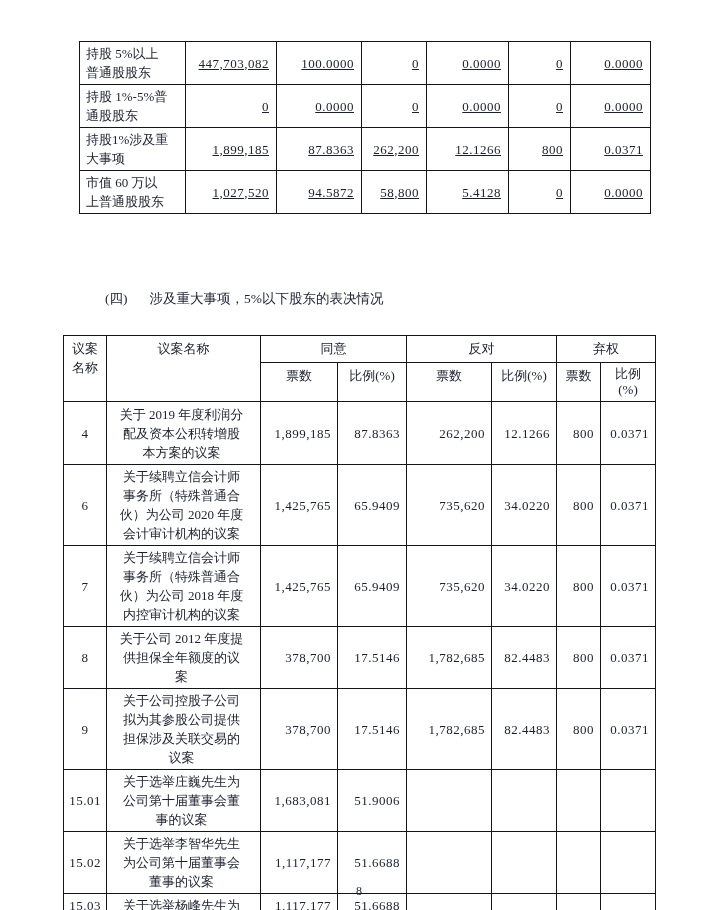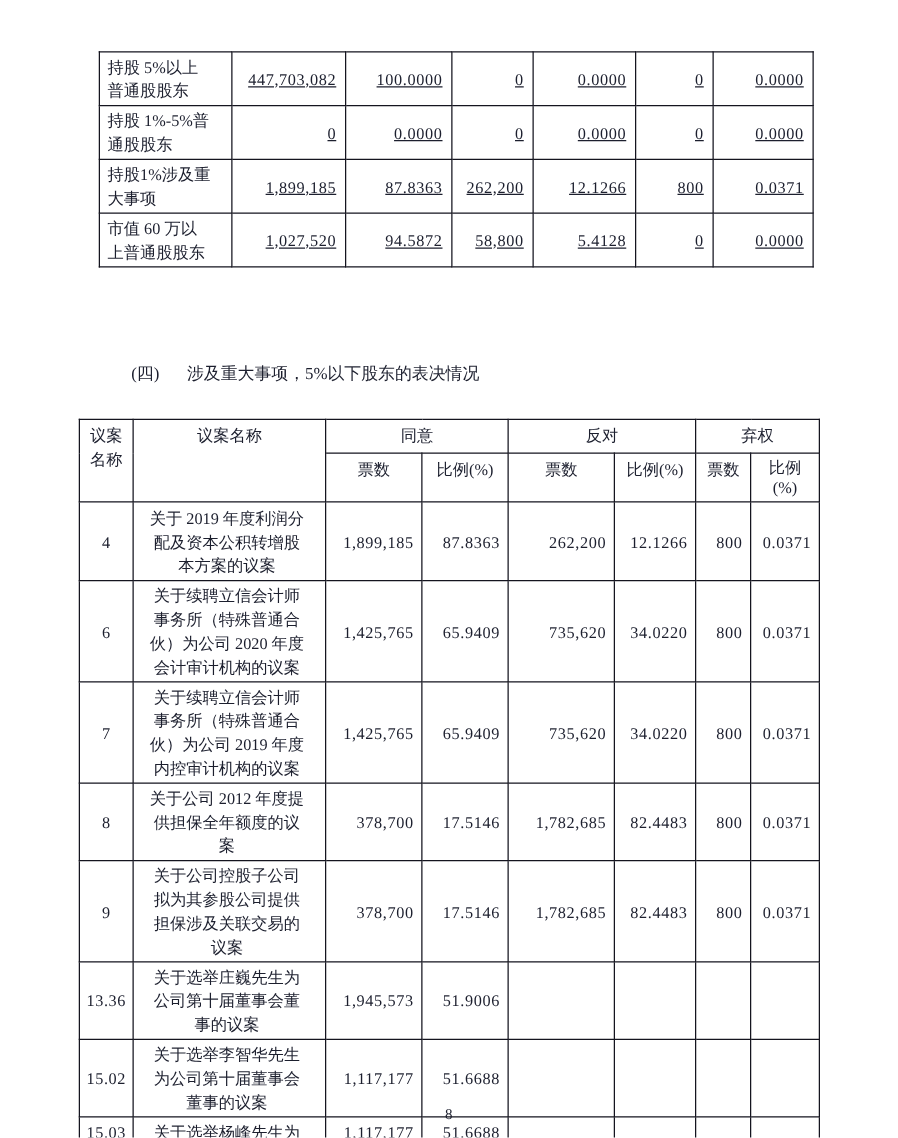--- a/index.html
+++ b/index.html
@@ -149,21 +149,21 @@
       <td class="name">关于续聘立信会计师事务所（特殊普通合伙）为公司 2020 年度会计审计机构的议案</td>
       <td class="num">1,425,765</td>
       <td class="num">65.9409</td>
       <td class="num">735,620</td>
       <td class="num">34.0220</td>
       <td class="num">800</td>
       <td class="num">0.0371</td>
     </tr>
     <tr style="height:80px">
       <td class="no">7</td>
-      <td class="name">关于续聘立信会计师事务所（特殊普通合伙）为公司 2019 年度内控审计机构的议案</td>
+      <td class="name">关于续聘立信会计师事务所（特殊普通合伙）为公司 2018 年度内控审计机构的议案</td>
       <td class="num">1,425,765</td>
       <td class="num">65.9409</td>
       <td class="num">735,620</td>
       <td class="num">34.0220</td>
       <td class="num">800</td>
       <td class="num">0.0371</td>
     </tr>
     <tr style="height:61px">
       <td class="no">8</td>
       <td class="name">关于公司 2012 年度提供担保全年额度的议案</td>
@@ -178,23 +178,23 @@
       <td class="no">9</td>
       <td class="name">关于公司控股子公司拟为其参股公司提供担保涉及关联交易的议案</td>
       <td class="num">378,700</td>
       <td class="num">17.5146</td>
       <td class="num">1,782,685</td>
       <td class="num">82.4483</td>
       <td class="num">800</td>
       <td class="num">0.0371</td>
     </tr>
     <tr style="height:55px">
-      <td class="no">13.36</td>
+      <td class="no">15.01</td>
       <td class="name">关于选举庄巍先生为公司第十届董事会董事的议案</td>
-      <td class="num">1,945,573</td>
+      <td class="num">1,683,081</td>
       <td class="num">51.9006</td>
       <td class="num"></td>
       <td class="num"></td>
       <td class="num"></td>
       <td class="num"></td>
     </tr>
     <tr style="height:53px">
       <td class="no">15.02</td>
       <td class="name">关于选举李智华先生为公司第十届董事会董事的议案</td>
       <td class="num">1,117,177</td>

